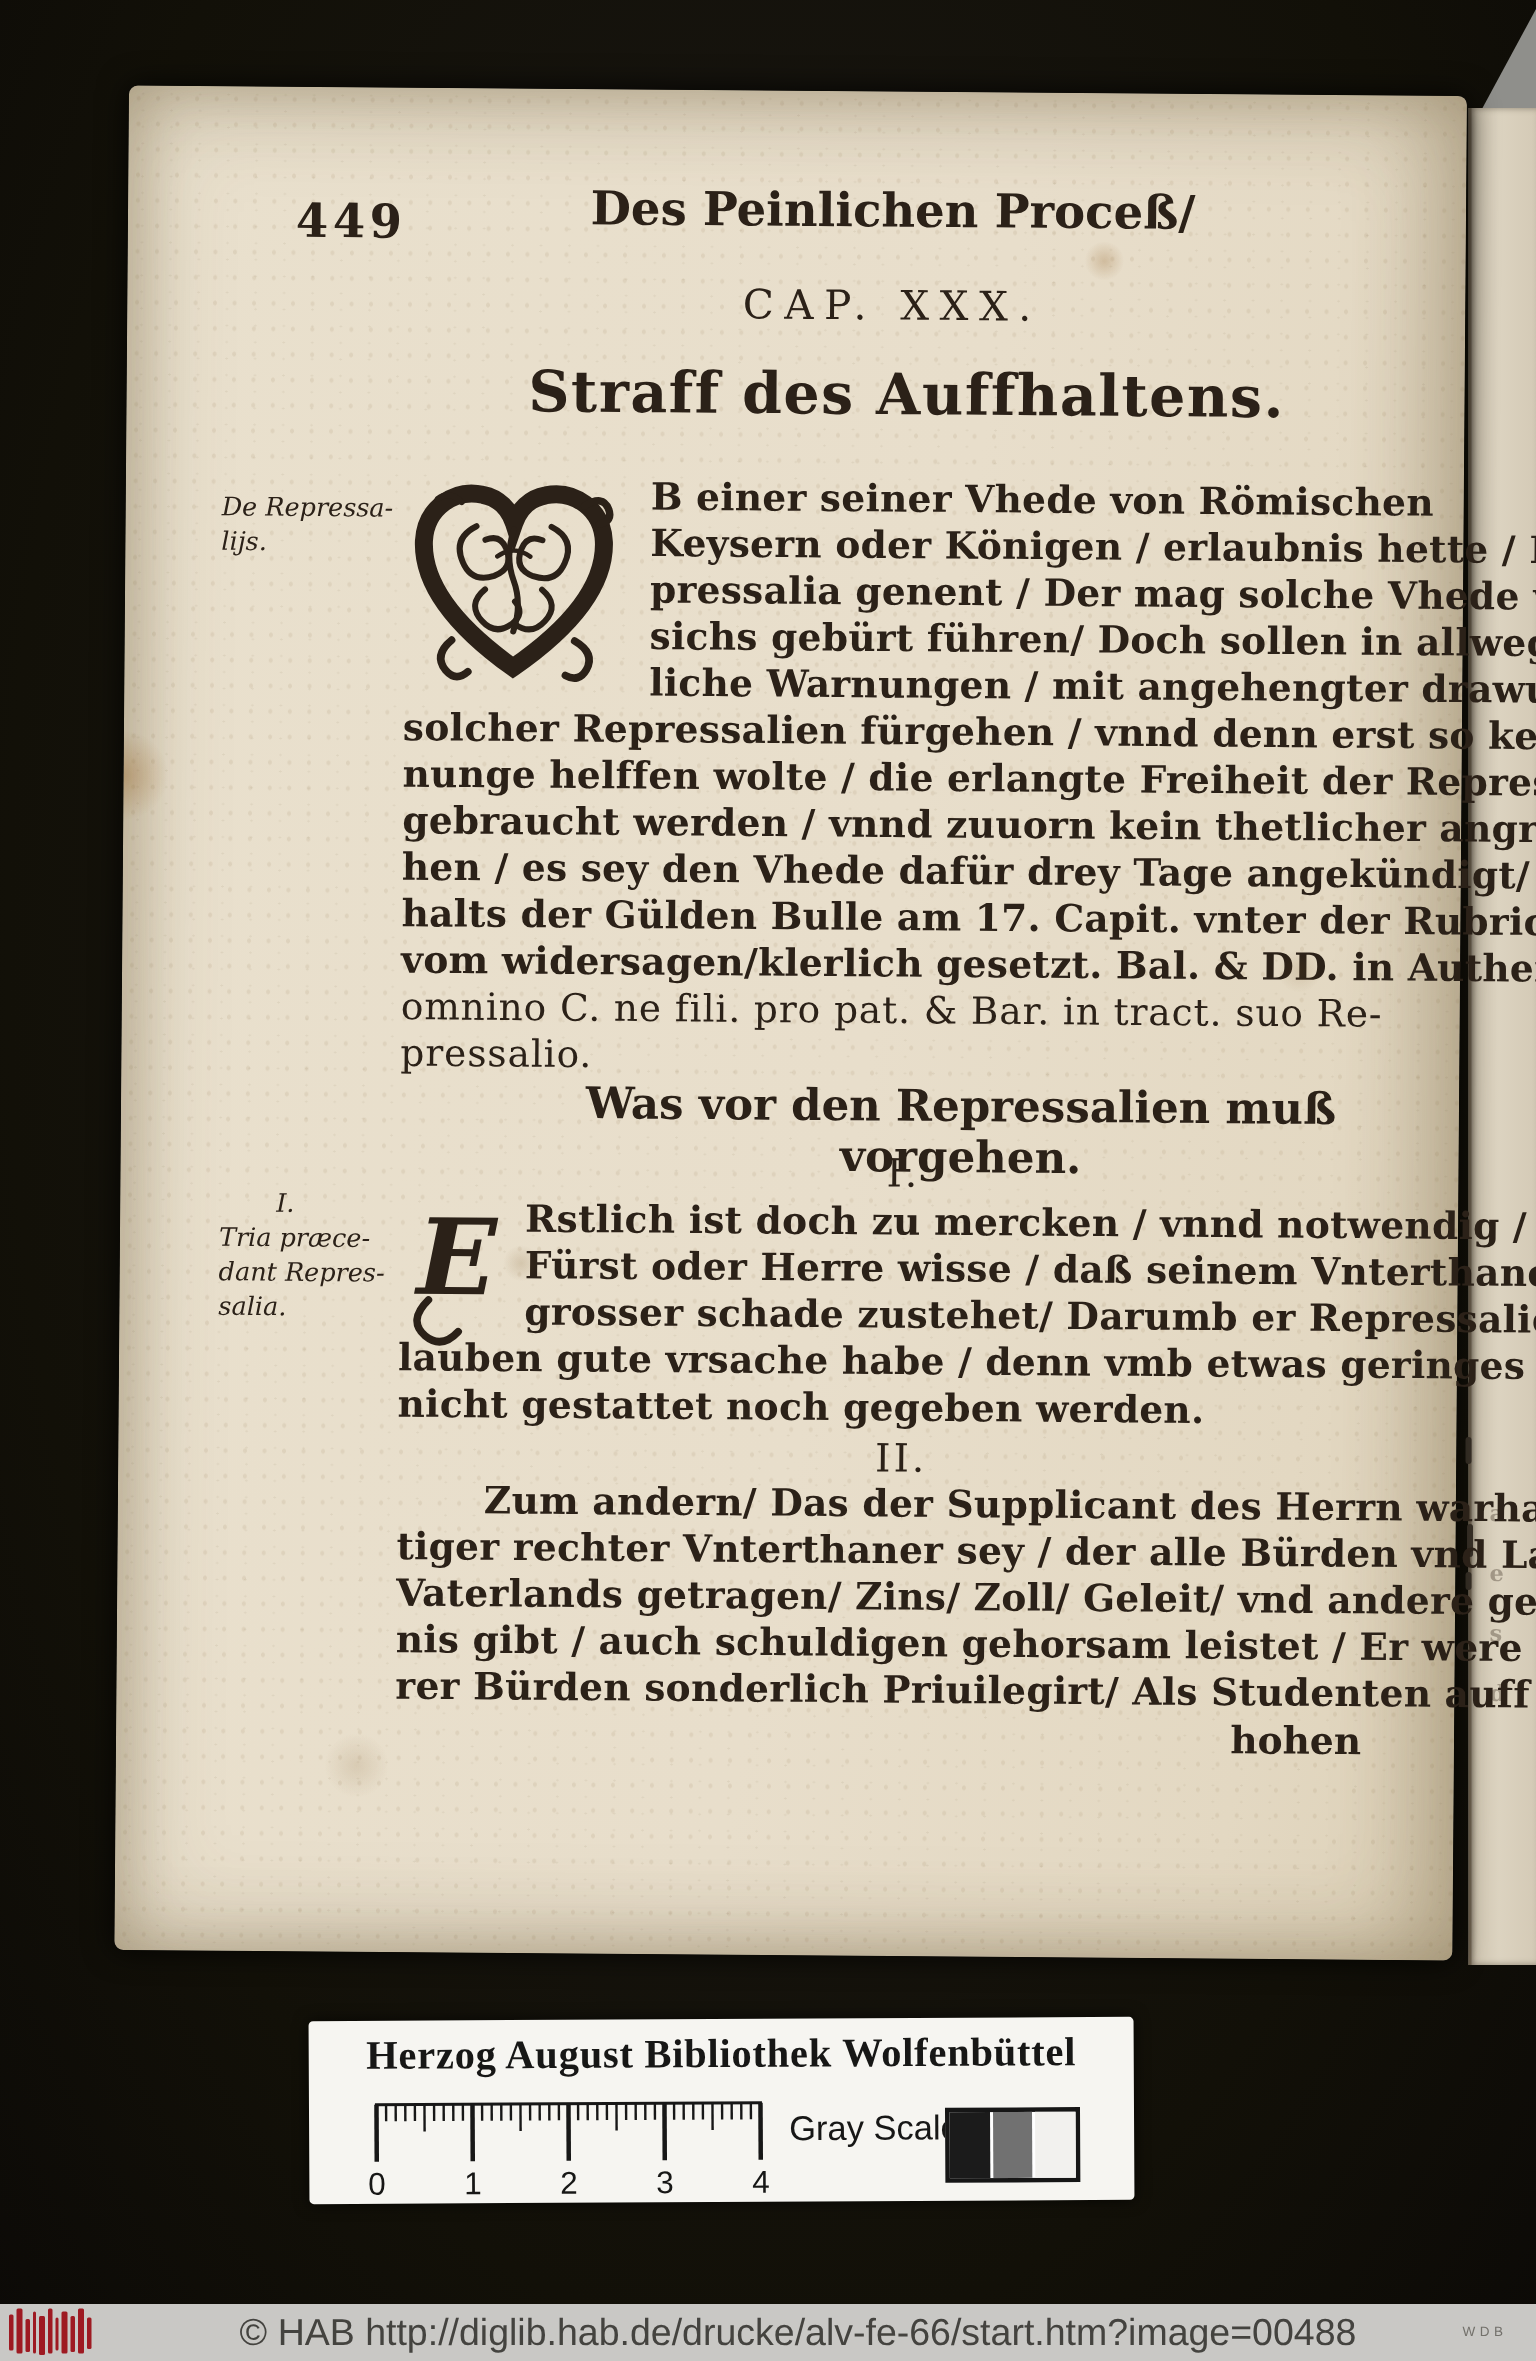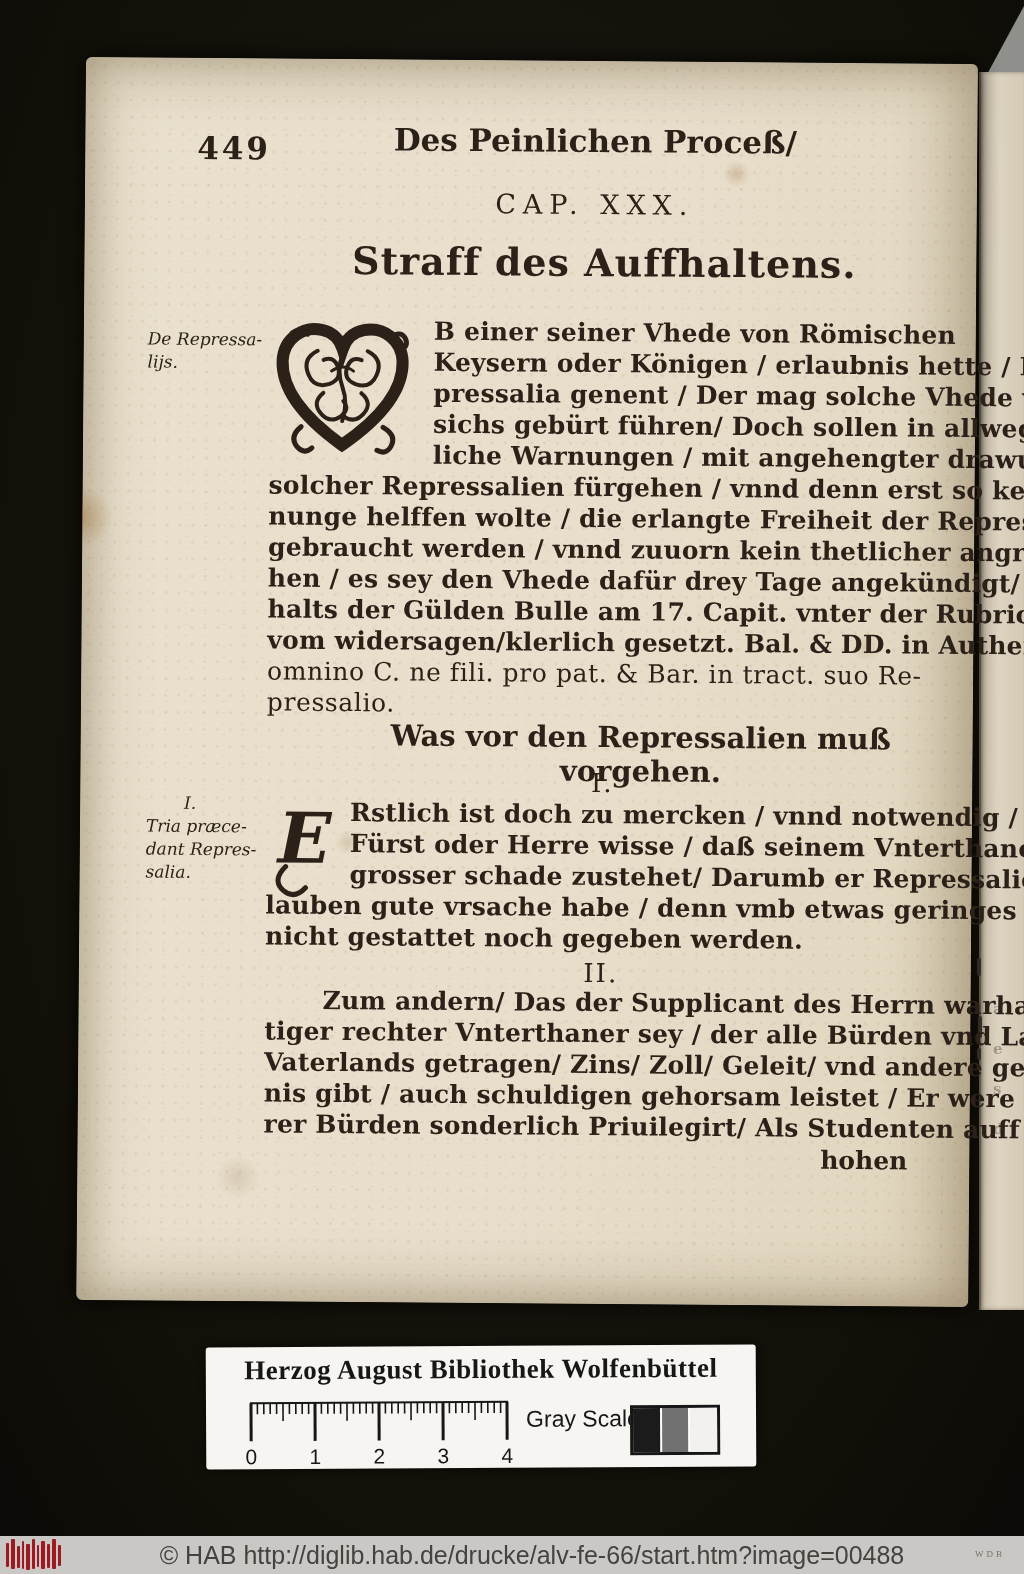--- a/index.html
+++ b/index.html
@@ -88,21 +88,21 @@
   .barcode i:nth-child(2){left:6px;top:0;height:30px;width:4px;}
   .barcode i:nth-child(3){left:12px;top:7px;height:22px;}
   .barcode i:nth-child(4){left:17px;top:2px;height:28px;width:2px;}
   .barcode i:nth-child(5){left:21px;top:5px;height:26px;width:4px;}
   .barcode i:nth-child(6){left:27px;top:0;height:30px;}
   .barcode i:nth-child(7){left:32px;top:6px;height:22px;width:2px;}
   .barcode i:nth-child(8){left:36px;top:2px;height:28px;width:4px;}
   .barcode i:nth-child(9){left:42px;top:5px;height:24px;}
   .barcode i:nth-child(10){left:47px;top:0;height:30px;width:4px;}
   .barcode i:nth-child(11){left:53px;top:6px;height:21px;}
-  .wdb{position:absolute;left:975px;top:13px;font-family:Liberation Serif, serif;
+  .wdb{position:absolute;left:975px;top:13px;font-family:Liberation Sans, sans-serif;
        font-size:9px;letter-spacing:3px;color:#73716b;}
   svg .ink{stroke:#2b2118;fill:none;stroke-linecap:round;}
 </style>
 </head>
 <body>
 
 <div class="photo">
 
   <div class="abs wedge"></div>
   <div class="abs sliver">

